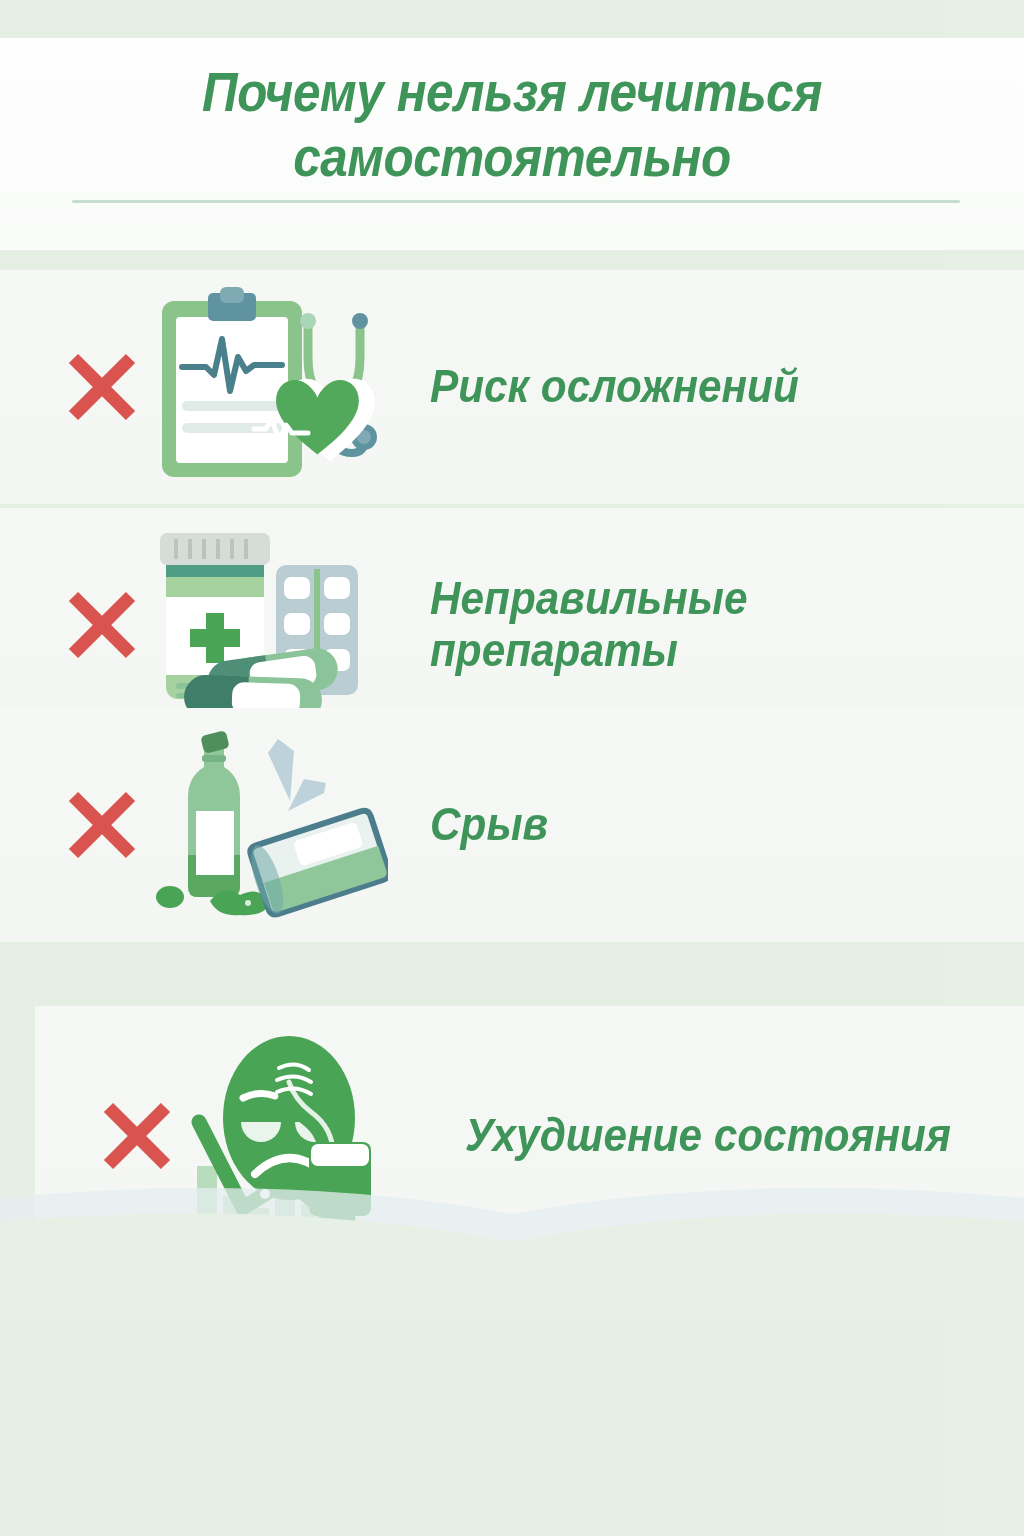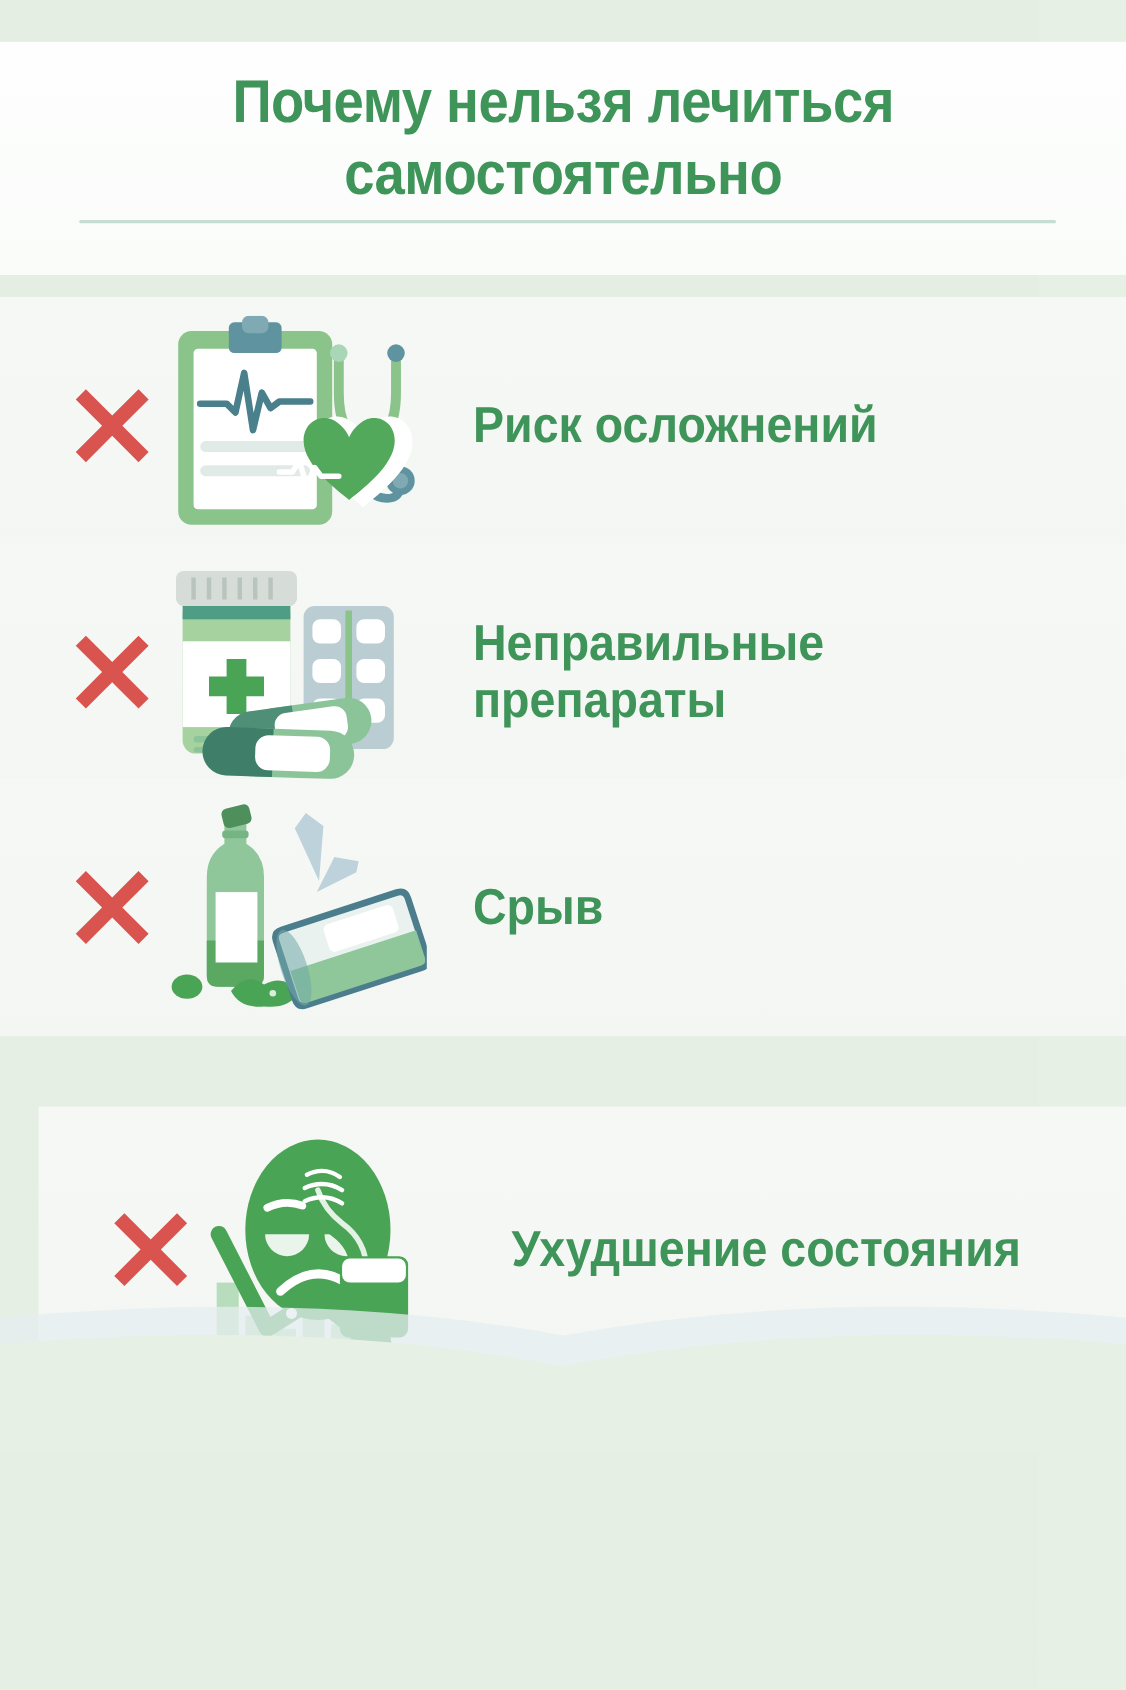--- a/index.html
+++ b/index.html
@@ -6,20 +6,21 @@
   html, body {
     width:1024px; height:1536px;
     font-family:"Liberation Sans", sans-serif;
     background:#e6f0e4;
     overflow:hidden;
   }
   .page {
     position:relative;
     width:944px; height:1536px;
     background:linear-gradient(180deg,#e4eee2 0%, #e6efe4 100%);
+    font-style:italic;
   }
 
   
   .header-card {
     position:absolute; left:0; top:38px;
     width:1024px; height:212px;
     background:linear-gradient(180deg,#fdfefd 0%, #fafcfa 100%);
     display:flex; flex-direction:column;
     align-items:center; justify-content:flex-start;
     padding-top:22px;
@@ -42,21 +43,21 @@
     border-radius:2px;
   }
 
   
   .row {
     position:absolute; left:0; width:1024px;
     background:linear-gradient(180deg,#f6f8f5 0%, #f4f7f3 55%, #f3f6f2 100%);
     display:flex; align-items:center;
   }
   .row.r1 { top:270px;  height:234px; }
-  .row.r2 { top:494px;  height:234px; }
+  .row.r2 { top:508px;  height:234px; }
   .row.r3 { top:708px;  height:234px; }
   .row.r4 { top:1006px;  height:260px;margin-left:35px; }
 
   .xmark {
     position:absolute; left:56px;
     width:92px; height:92px;
     flex:0 0 auto;
   }
   .icon-wrap {
     position:absolute; left:148px;

